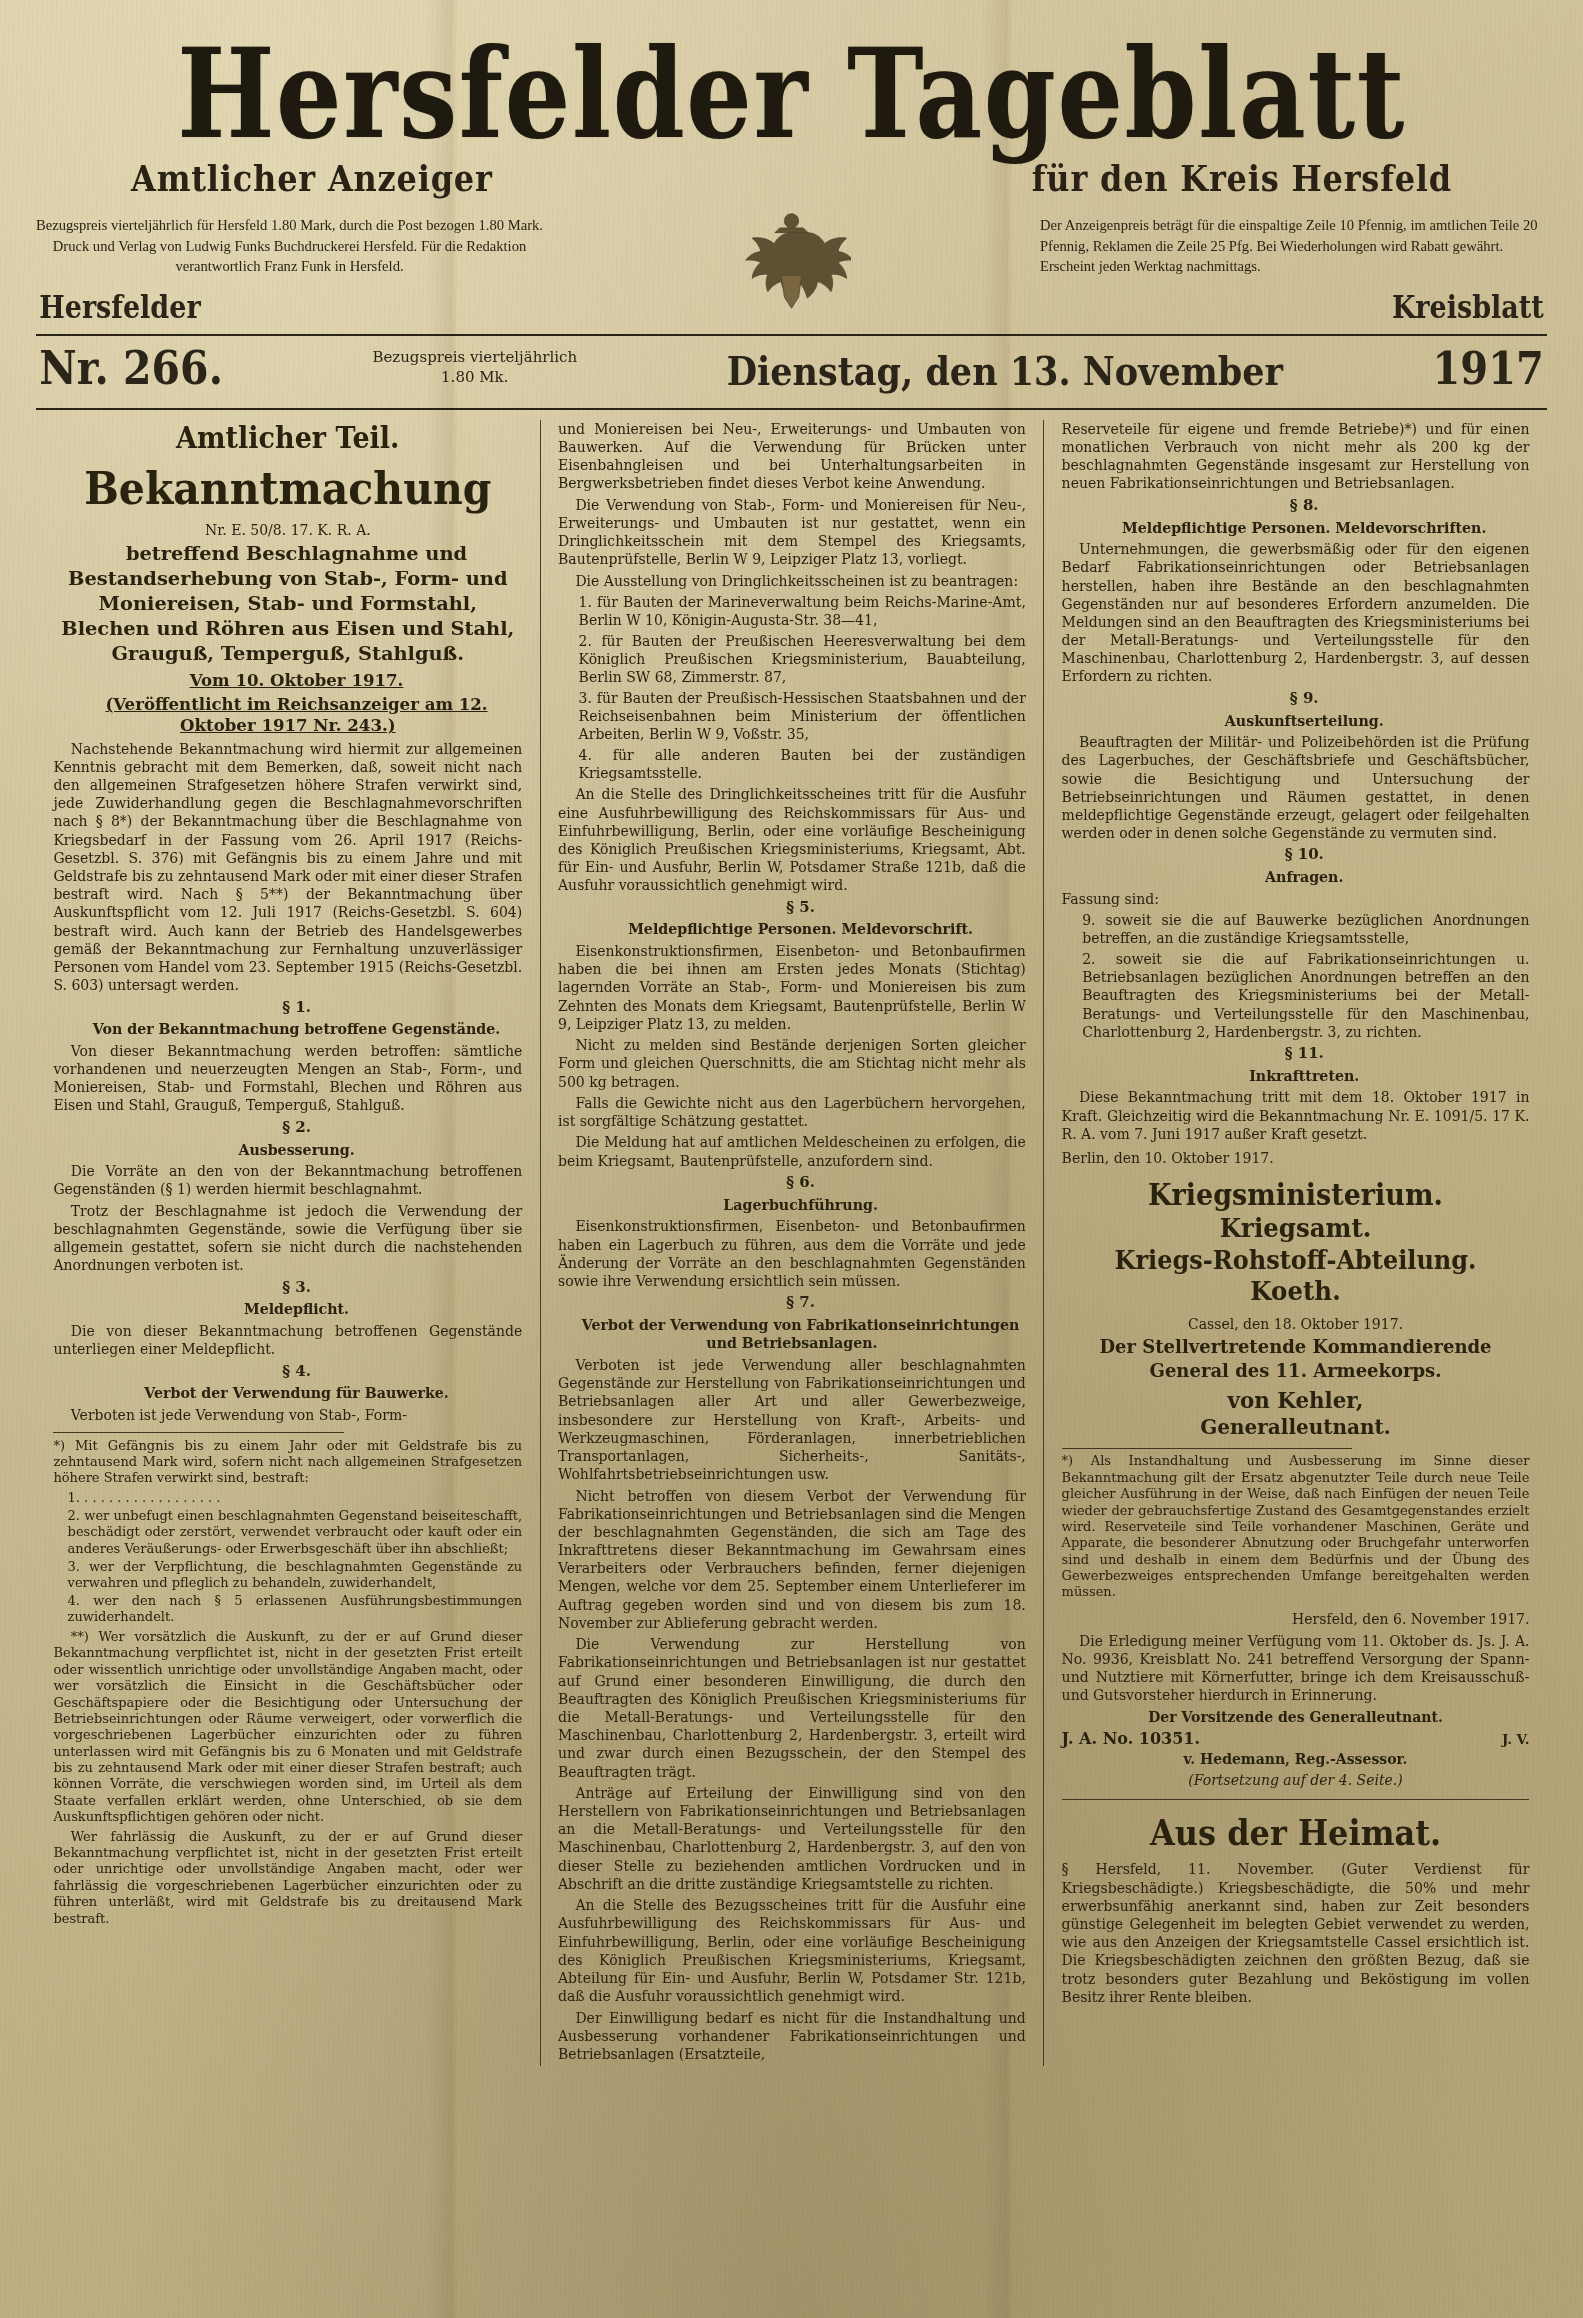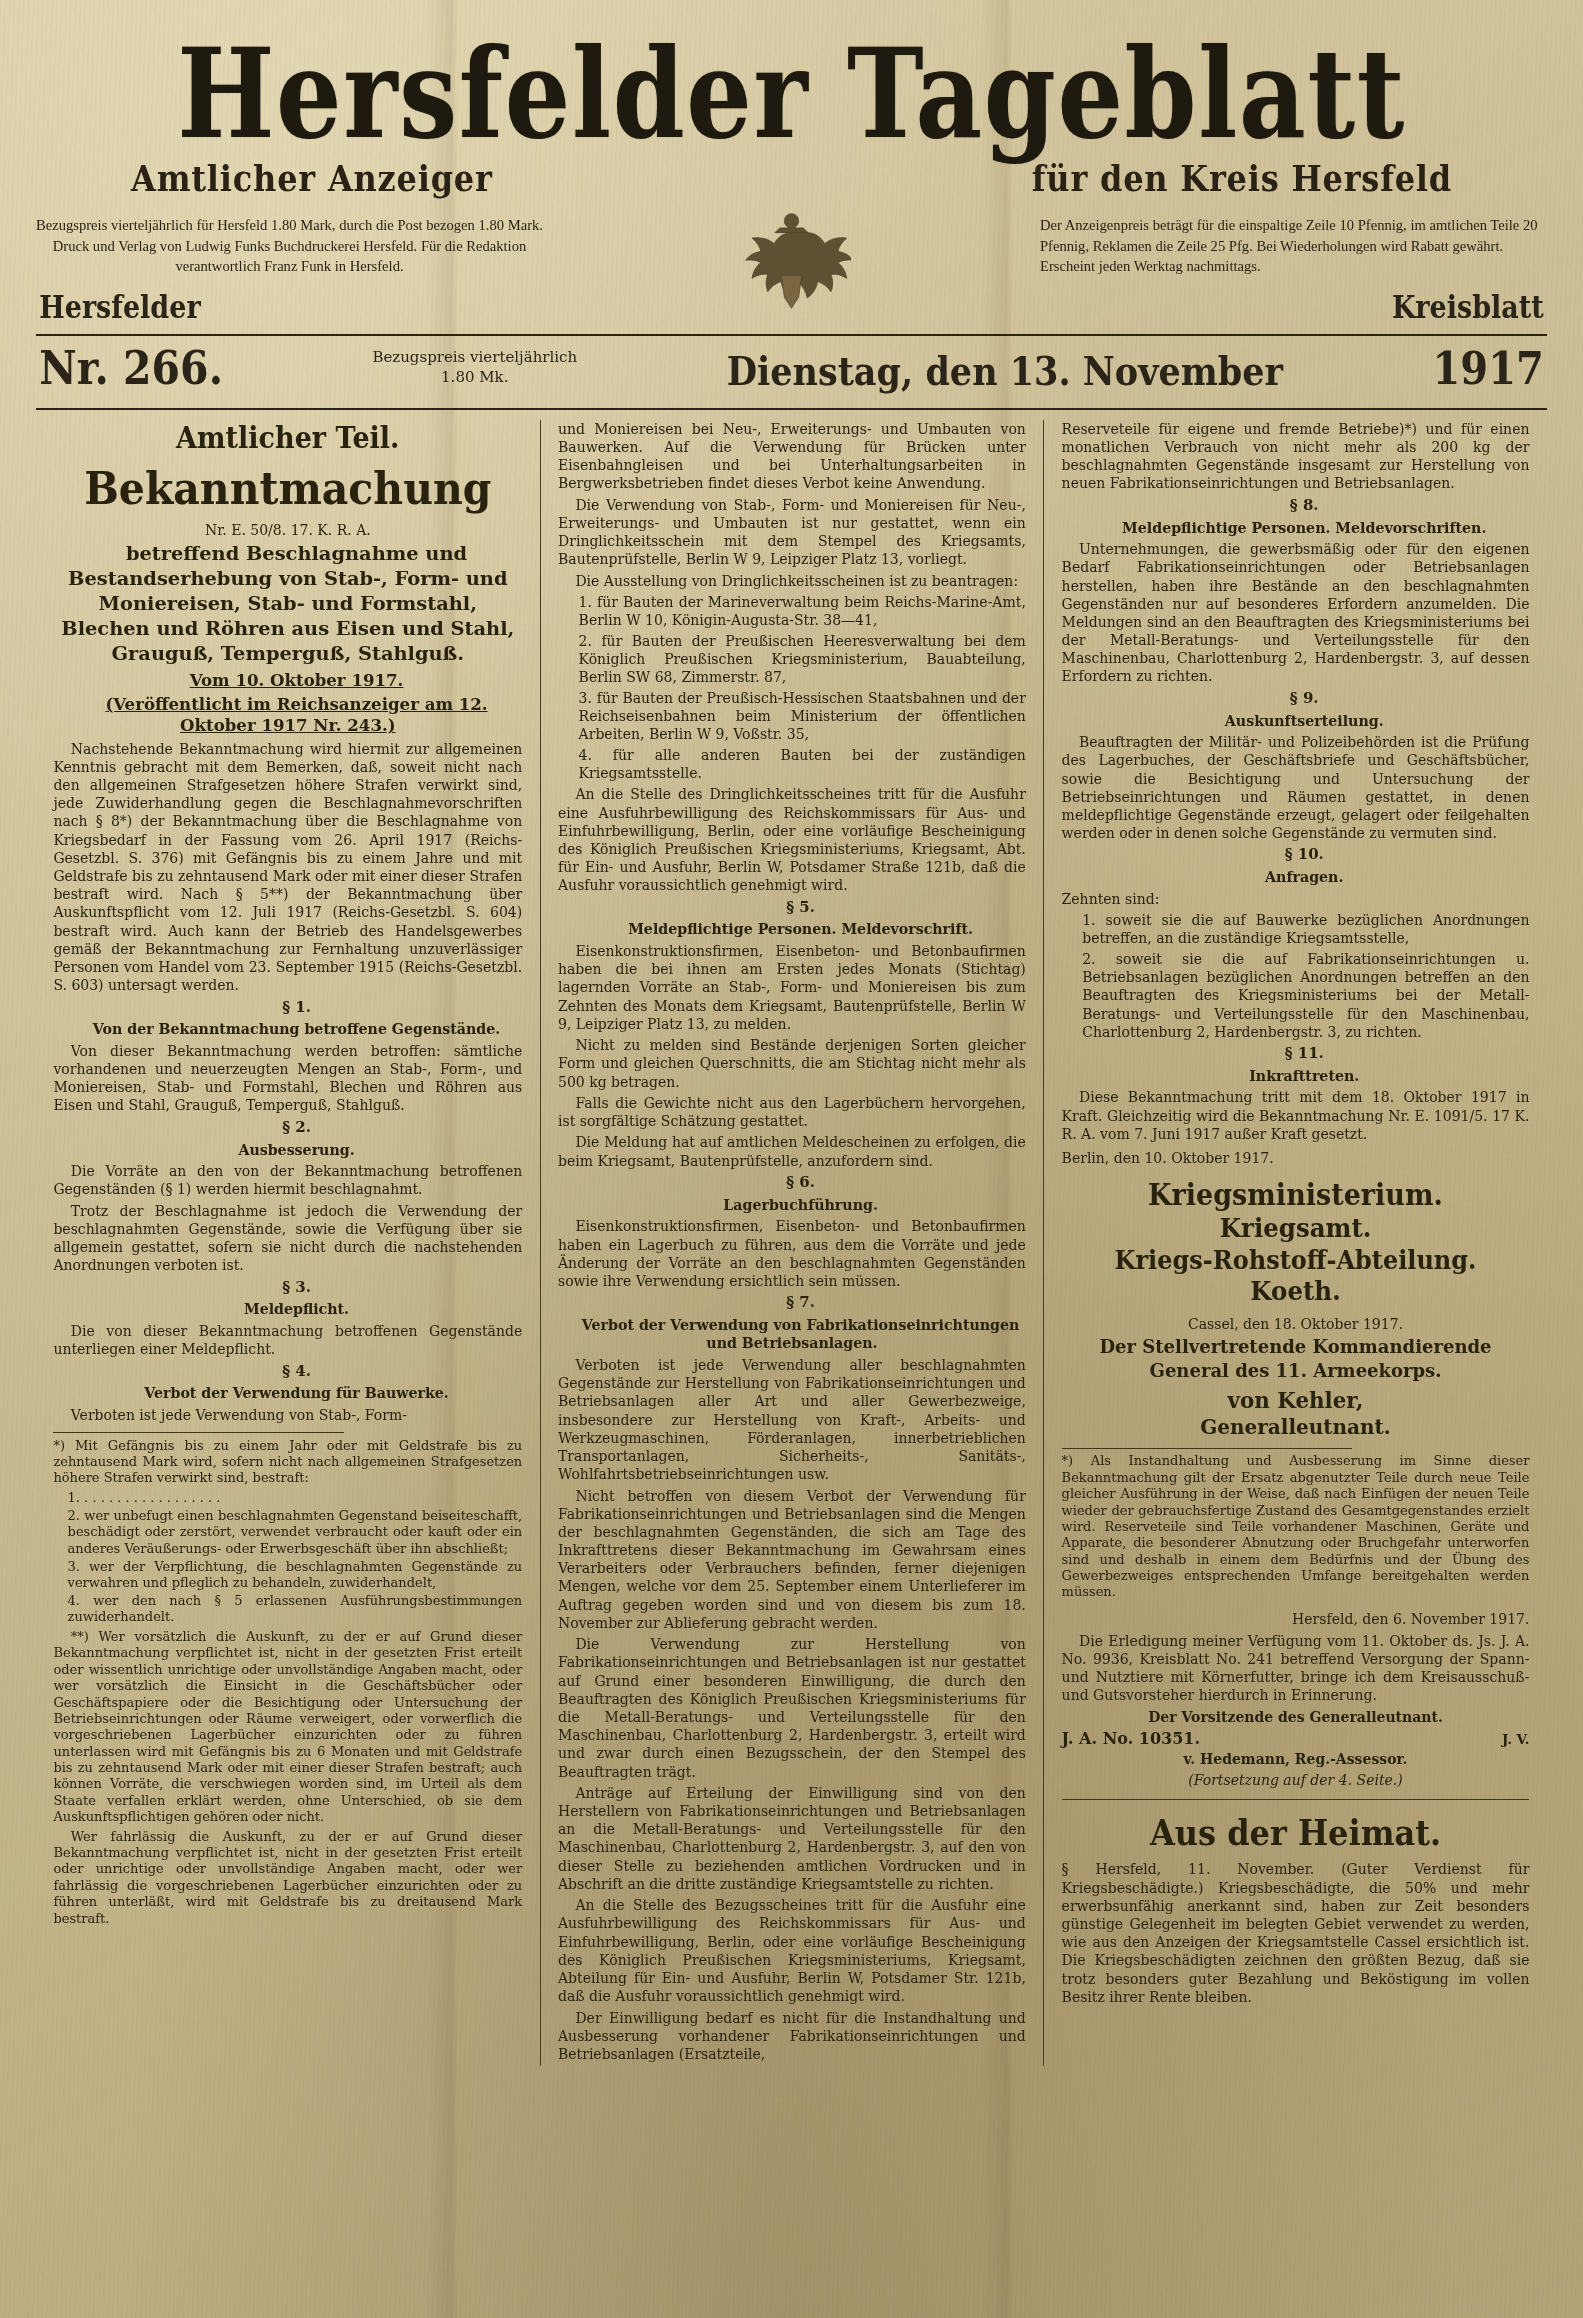--- a/index.html
+++ b/index.html
@@ -314,23 +314,23 @@
       <p class="para-title">§ 8.</p>
       <p class="para-sub">Meldepflichtige Personen. Meldevorschriften.</p>
       <p>Unternehmungen, die gewerbsmäßig oder für den eigenen Bedarf Fabrikationseinrichtungen oder Betriebsanlagen herstellen, haben ihre Bestände an den beschlagnahmten Gegenständen nur auf besonderes Erfordern anzumelden. Die Meldungen sind an den Beauftragten des Kriegsministeriums bei der Metall-Beratungs- und Verteilungsstelle für den Maschinenbau, Charlottenburg 2, Hardenbergstr. 3, auf dessen Erfordern zu richten.</p>
 
       <p class="para-title">§ 9.</p>
       <p class="para-sub">Auskunftserteilung.</p>
       <p>Beauftragten der Militär- und Polizeibehörden ist die Prüfung des Lagerbuches, der Geschäftsbriefe und Geschäftsbücher, sowie die Besichtigung und Untersuchung der Betriebseinrichtungen und Räumen gestattet, in denen meldepflichtige Gegenstände erzeugt, gelagert oder feilgehalten werden oder in denen solche Gegenstände zu vermuten sind.</p>
 
       <p class="para-title">§ 10.</p>
       <p class="para-sub">Anfragen.</p>
-      <p class="noind">Zehnten sind:</p>
+      <p class="noind">Fassung sind:</p>
       <ol class="num" style="list-style:none;padding-left:20.6px;">
-        <li>1. soweit sie die auf Bauwerke bezüglichen Anordnungen betreffen, an die zuständige Kriegsamtsstelle,</li>
+        <li>9. soweit sie die auf Bauwerke bezüglichen Anordnungen betreffen, an die zuständige Kriegsamtsstelle,</li>
         <li>2. soweit sie die auf Fabrikationseinrichtungen u. Betriebsanlagen bezüglichen Anordnungen betreffen an den Beauftragten des Kriegsministeriums bei der Metall-Beratungs- und Verteilungsstelle für den Maschinenbau, Charlottenburg 2, Hardenbergstr. 3, zu richten.</li>
       </ol>
 
       <p class="para-title">§ 11.</p>
       <p class="para-sub">Inkrafttreten.</p>
       <p>Diese Bekanntmachung tritt mit dem 18. Oktober 1917 in Kraft. Gleichzeitig wird die Bekanntmachung Nr. E. 1091/5. 17 K. R. A. vom 7. Juni 1917 außer Kraft gesetzt.</p>
 
       <p class="noind" style="margin-top:6.3px;">Berlin, den 10. Oktober 1917.</p>
 
       <div class="big-sig s1">Kriegsministerium.</div>

